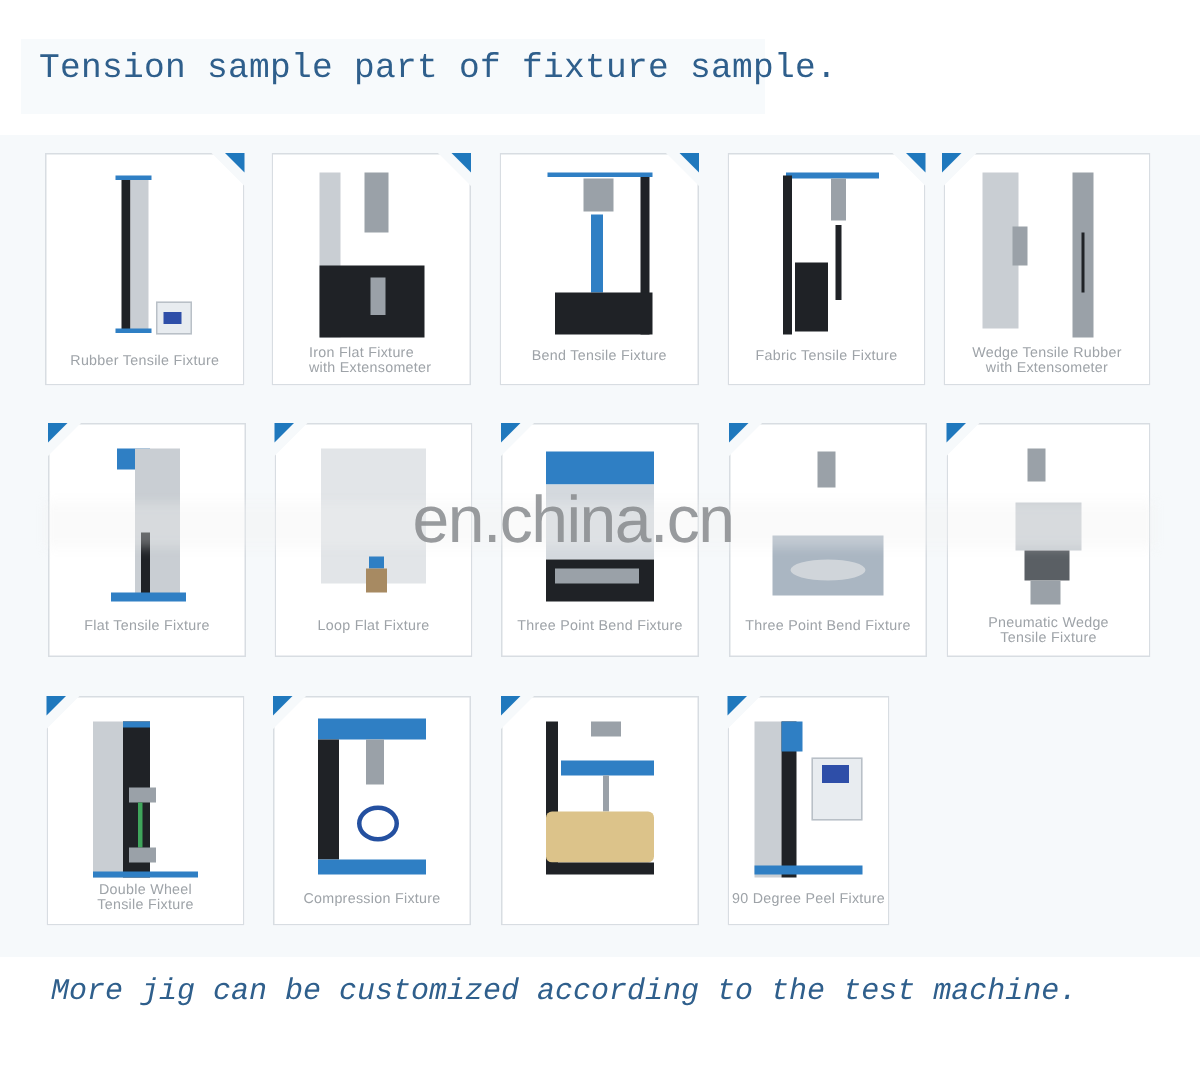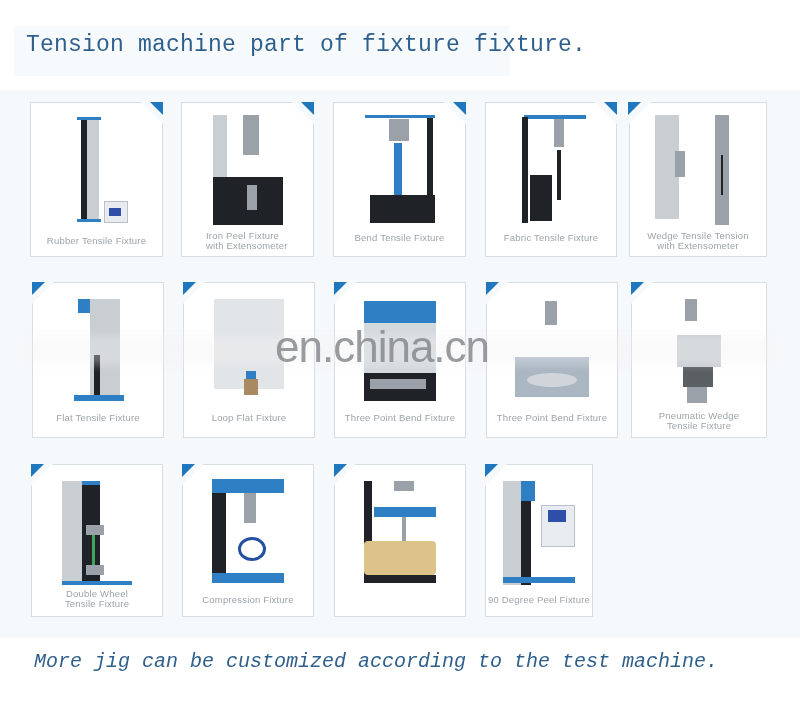--- a/index.html
+++ b/index.html
@@ -23,21 +23,21 @@
   .dark { position:absolute; background:#1f2226; }
   .blue { position:absolute; background:#2f7fc4; }
   .steel { position:absolute; background:#9aa1a8; }
   .panel-screen { position:absolute; background:#e8ecf0; border:1px solid #b9c0c7; }
   .lcd { position:absolute; background:#2e4ea8; }
 </style>
 </head>
 <body>
 
 <div class="title-band"></div>
-<div class="title">Tension machine part of fixture fixture.</div>
+<div class="title">Tension sample part of fixture sample.</div>
 
 <div class="panel"></div>
 
 <div class="card cut-tr" style="left:30px;top:102px;width:133px;height:155px;">
   <div class="img">
     <div class="blue" style="left:18px;top:2px;width:24px;height:3px;"></div>
     <div class="dark" style="left:22px;top:5px;width:6px;height:100px;"></div>
     <div class="col" style="left:28px;top:5px;width:12px;height:100px;"></div>
     <div class="blue" style="left:18px;top:104px;width:24px;height:3px;"></div>
     <div class="panel-screen" style="left:45px;top:86px;width:22px;height:20px;">
@@ -48,21 +48,21 @@
 </div>
 <div class="tri tr" style="left:150px;top:102px;"></div>
 
 <div class="card cut-tr" style="left:181px;top:102px;width:133px;height:155px;">
   <div class="img" style="width:70px;">
     <div class="col" style="left:0px;top:0px;width:14px;height:110px;"></div>
     <div class="steel" style="left:30px;top:0px;width:16px;height:40px;"></div>
     <div class="dark" style="left:0px;top:62px;width:70px;height:48px;"></div>
     <div class="steel" style="left:34px;top:70px;width:10px;height:25px;"></div>
   </div>
-  <div class="label" style="top:128px;text-align:left;padding-left:24px;">Iron Peel Fixture
+  <div class="label" style="top:128px;text-align:left;padding-left:24px;">Iron Flat Fixture
 with Extensometer</div>
 </div>
 <div class="tri tr" style="left:301px;top:102px;"></div>
 
 <div class="card cut-tr" style="left:333px;top:102px;width:133px;height:155px;">
   <div class="img" style="width:70px;height:108px;">
     <div class="blue" style="left:0px;top:0px;width:70px;height:3px;"></div>
     <div class="dark" style="left:62px;top:3px;width:6px;height:105px;"></div>
     <div class="steel" style="left:24px;top:4px;width:20px;height:22px;"></div>
     <div class="blue" style="left:29px;top:28px;width:8px;height:52px;"></div>
@@ -84,21 +84,21 @@
 </div>
 <div class="tri tr" style="left:604px;top:102px;"></div>
 
 <div class="card cut-tl" style="left:629px;top:102px;width:138px;height:155px;">
   <div class="img" style="width:90px;">
     <div class="col" style="left:2px;top:0px;width:24px;height:104px;"></div>
     <div class="steel" style="left:22px;top:36px;width:10px;height:26px;"></div>
     <div class="steel" style="left:62px;top:0px;width:14px;height:110px;"></div>
     <div class="dark" style="left:68px;top:40px;width:2px;height:40px;"></div>
   </div>
-  <div class="label" style="top:128px;">Wedge Tensile Tension
+  <div class="label" style="top:128px;">Wedge Tensile Rubber
 with Extensometer</div>
 </div>
 <div class="tri tl" style="left:628px;top:102px;"></div>
 
 <div class="card cut-tl" style="left:32px;top:282px;width:132px;height:156px;">
   <div class="img" style="width:60px;">
     <div class="blue" style="left:10px;top:4px;width:22px;height:14px;"></div>
     <div class="col" style="left:22px;top:4px;width:30px;height:100px;"></div>
     <div class="dark" style="left:26px;top:60px;width:6px;height:44px;"></div>
     <div class="blue" style="left:6px;top:100px;width:50px;height:6px;"></div>

